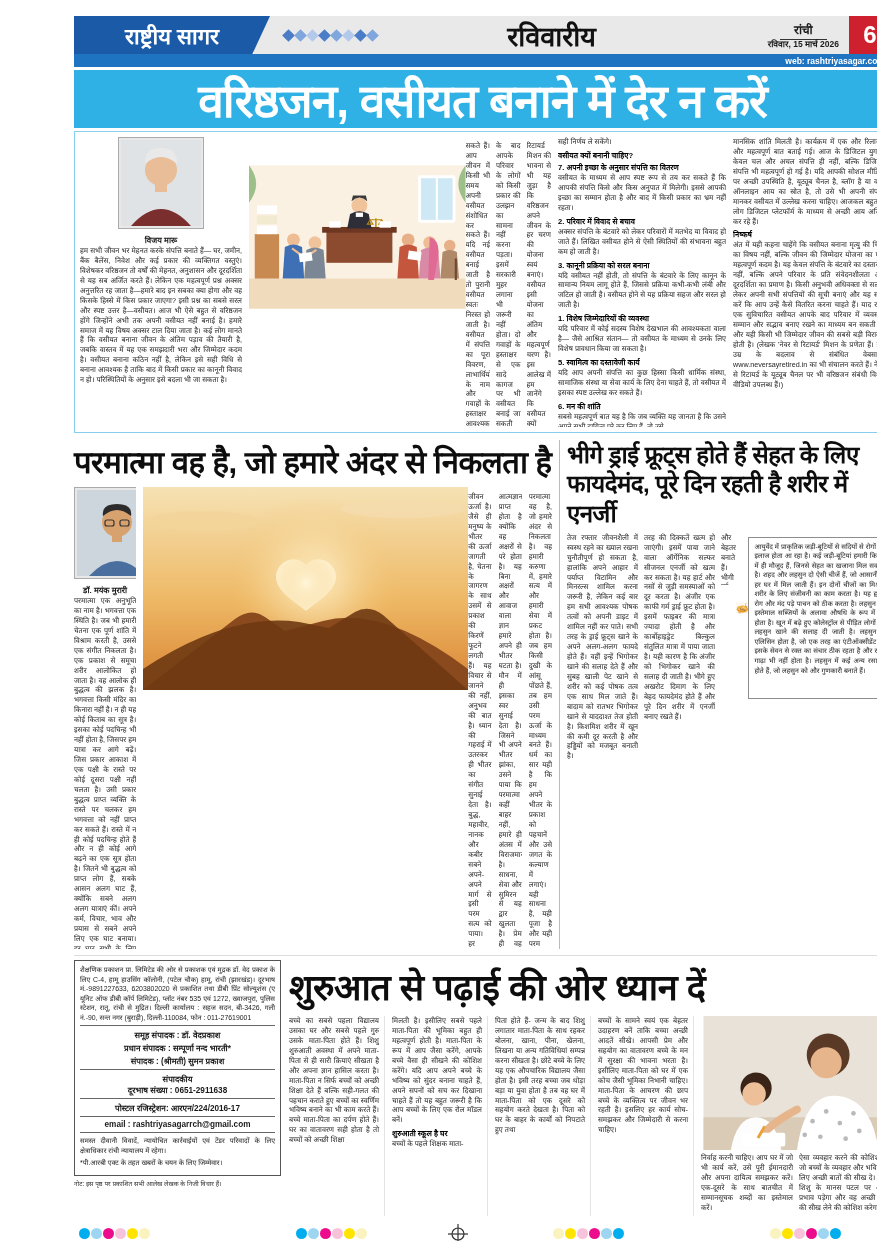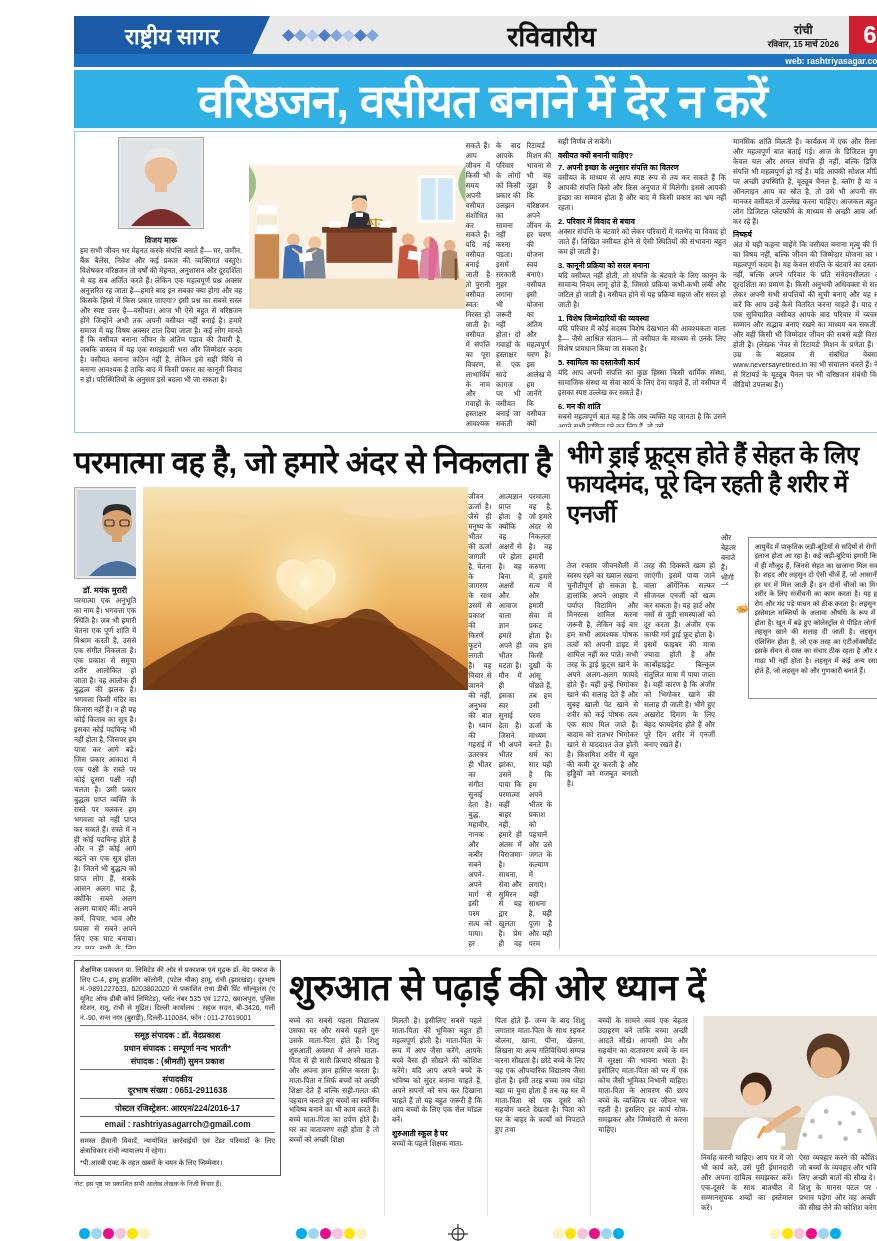--- a/index.html
+++ b/index.html
@@ -51,21 +51,21 @@
   .art2 h2 { font-size:31px; font-weight:bold; color:#0d0d0d; letter-spacing:-0.5px; margin-bottom:5px; }
   .a2body { display:flex; gap:7px; height:462px; }
   .a2-col1 { width:146px; }
   .a2-right { flex:1; display:flex; flex-direction:row; }
   .a2cols { display:flex; gap:7px; margin-top:5px; flex:1; }
   .a2cols .colbox { flex:1; }
   .vdivider { width:1px; background:#bbb; }
   .art3 { flex:1; }
   .art3 h2 { font-size:24px; font-weight:bold; line-height:1.22; color:#0d0d0d; margin-bottom:5px; letter-spacing:-0.5px;}
   .a3body { display:flex; gap:6px; height:412px; }
-  .a3-col { flex:1;margin-top:28px; }
+  .a3-col { flex:1; }
   .a3-right { width:170px; display:flex; flex-direction:row; }
   .honeybox { border:1px solid #8d8d8d; padding:4px 5px; margin-top:4px; height:162px; overflow:hidden; background:#fff; }
   .honeybox .htitle { color:#d21f26; font-size:11.5px; font-weight:bold; line-height:1.2; margin-bottom:2px; }
   .honeybox .para { font-size:6.9px; }
 
   
   .botrow { margin-top:6px; border-top:1px solid #ddd; padding-top:4px; display:flex; gap:8px; }
   .imprint { width:207px; }
   .impbox { border:1px solid #555; padding:4px 5px; background:#fff; }
   .impbox .para { font-size:6.9px; }

